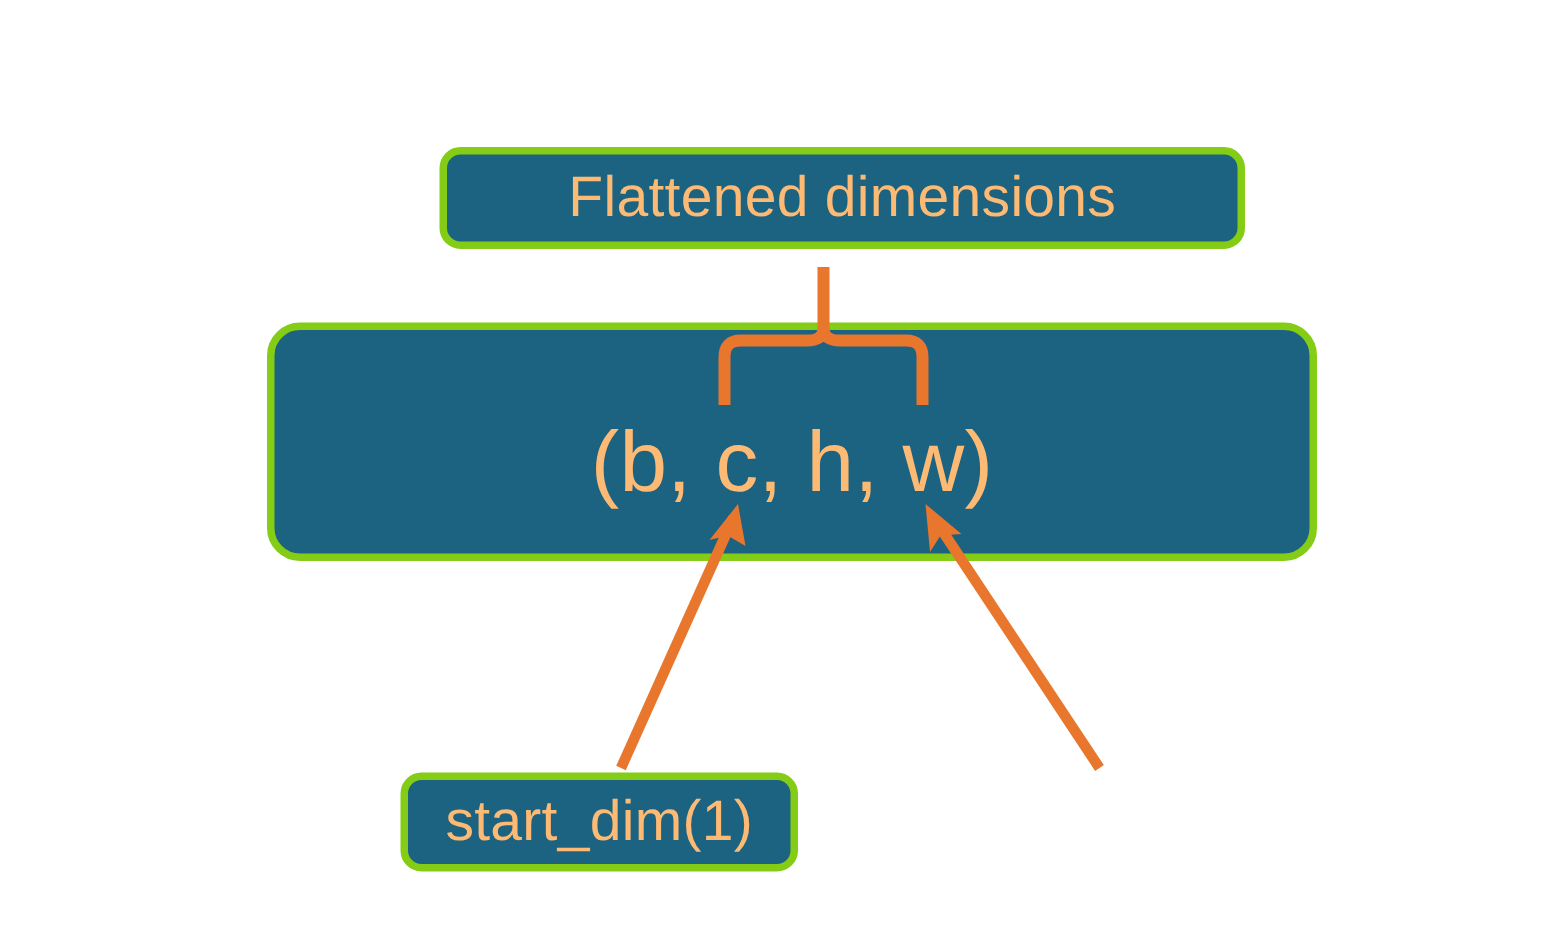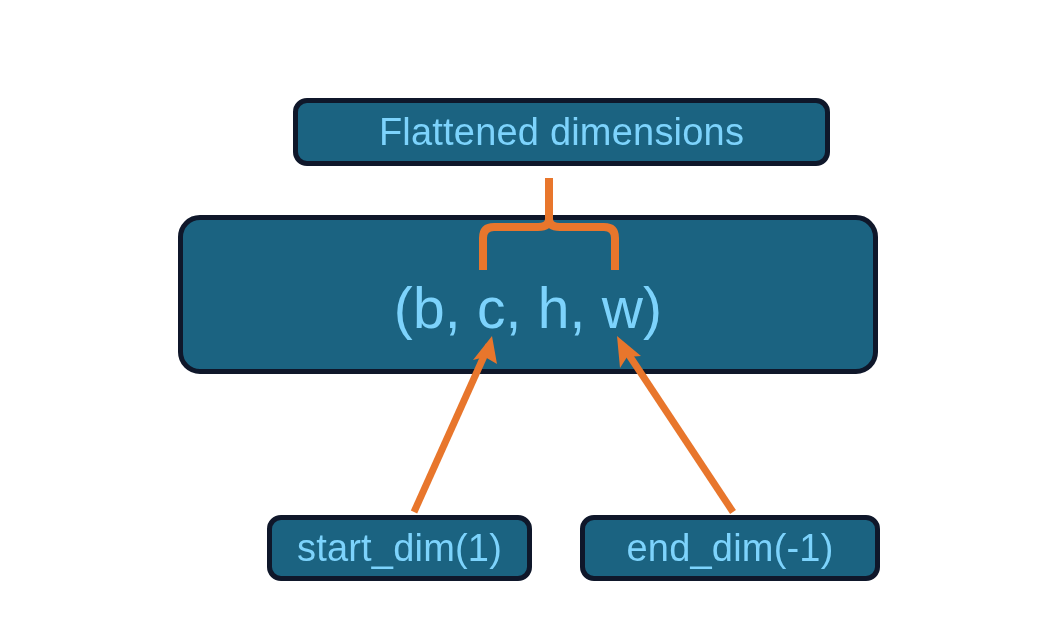--- a/index.html
+++ b/index.html
@@ -14,26 +14,26 @@
     position: relative;
     width: 1038px;
     height: 632px;
     background: #ffffff;
     overflow: hidden;
   }
   .node {
     position: absolute;
     box-sizing: border-box;
     background: #1b6381;
-    border: 5px solid #0f172a;
+    border: 5px solid #84cc16;
     border-radius: 16px;
     display: flex;
     align-items: center;
     justify-content: center;
-    color: #7dd3fc;
+    color: #fdba74;
     font-family: "Liberation Sans", sans-serif;
     font-weight: 400;
     letter-spacing: 0.2px;
     white-space: nowrap;
     user-select: none;
   }
   #node-flattened {
     left: 293px;
     top: 98px;
     width: 537px;
@@ -89,23 +89,20 @@
   </div>
 
   <div class="node" id="node-shape">
     <span id="shape-label">(b, c, h, w)</span>
   </div>
 
   <div class="node" id="node-start-dim">
     <span>start_dim(1)</span>
   </div>
 
-  <div class="node" id="node-end-dim">
-    <span>end_dim(-1)</span>
-  </div>
 
   <svg id="overlay" viewBox="0 0 1038 632">
 
     <g>
       <path d="M 549 178 L 549 225" fill="none" stroke="#e8762c" stroke-width="8" stroke-linecap="butt"></path>
       <path d="M 483 270
                L 483 238
                Q 483 227 494 227
                L 538 227
                Q 549 227 549 219

